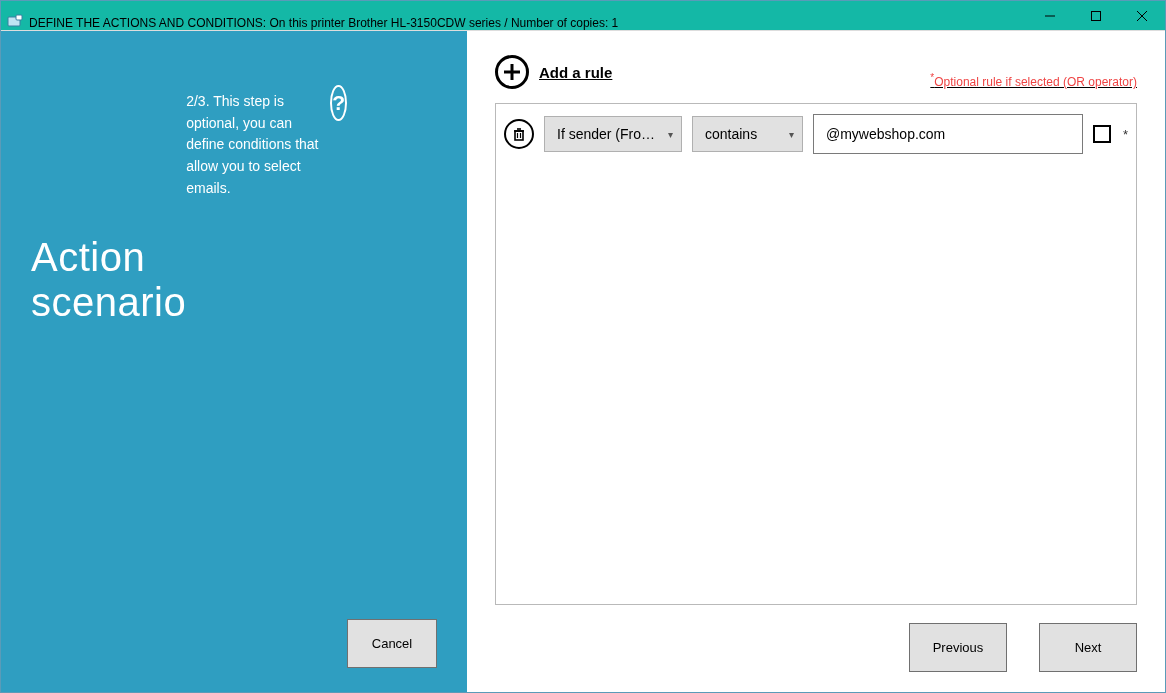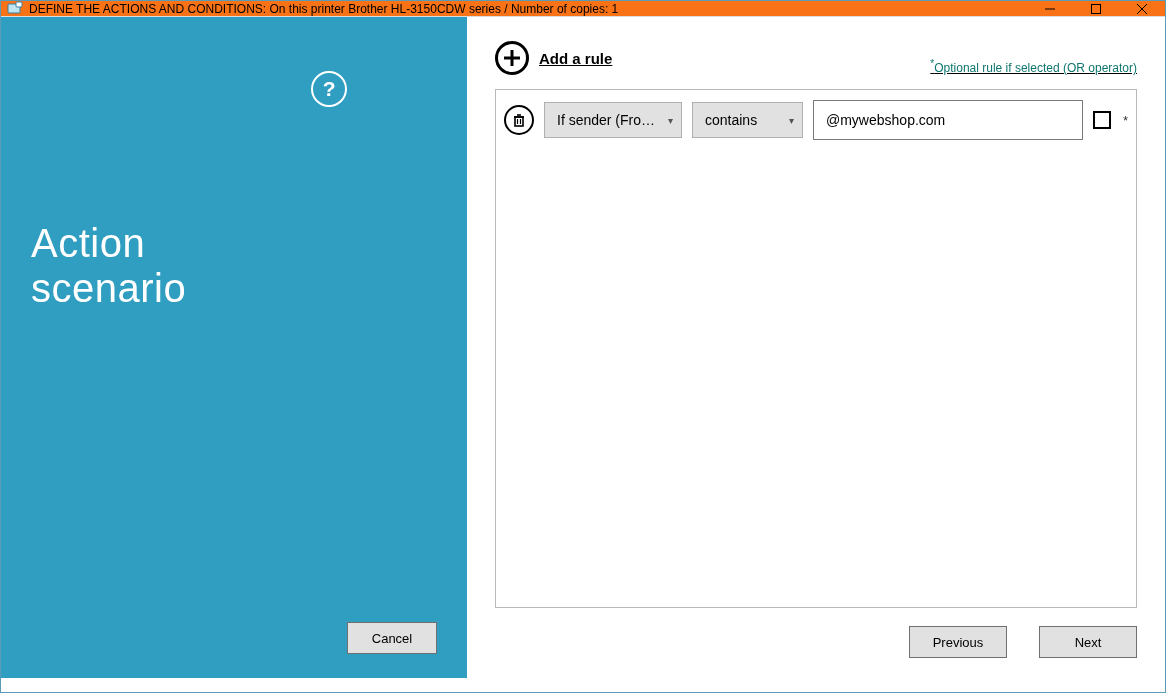--- a/index.html
+++ b/index.html
@@ -7,24 +7,24 @@
       font-family: "Segoe UI", Tahoma, sans-serif;
       font-size: 13px;
       background: #fff;
       width: 1166px;
       height: 693px;
       overflow: hidden;
       border: 1px solid #5a9bb8;
     }
     
     .titlebar {
-      height: 16px;
-      display: flex;
-      align-items: center;
-      background: #f97316;
+      height: 30px;
+      display: flex;
+      align-items: flex-end;
+      background: #14b8a6;
       border-bottom: 1px solid #ddd;
       padding-left: 6px;
     }
     .titlebar .app-icon {
       width: 16px; height: 16px;
       margin-right: 6px;
       display: inline-block;
     }
     .titlebar .title-text {
       font-size: 12px;
@@ -83,21 +83,21 @@
       justify-content: center;
       font-size: 21px;
       font-weight: 600;
     }
     .cancel-wrap {
       margin-top: auto;
       margin-bottom: 4px;
     }
     .btn {
       min-width: 90px;
-      height: 32px;
+      height: 49px;
       background: #e1e1e1;
       border: 1px solid #707070;
       font-size: 13px;
       color: #000;
       display: inline-flex;
       align-items: center;
       justify-content: center;
       cursor: default;
     }
     .btn-wide { min-width: 98px; }
@@ -128,21 +128,21 @@
       border: 3px solid #000;
       border-radius: 50%;
       display: flex;
       align-items: center;
       justify-content: center;
     }
     .optional-note {
       margin-left: auto;
       align-self: flex-end;
       font-size: 12px;
-      color: #0f766e;
+      color: #ef4444;
     }
     .optional-note .ast { vertical-align: super; font-size: 10px; }
     
     .rules-box {
       border: 1px solid #b9b9b9;
       flex: 1;
       padding: 10px 8px;
       position: relative;
       overflow-y: auto;
     }
@@ -234,20 +234,21 @@
           <line x1="0" y1="0" x2="10" y2="10" stroke="#000" stroke-width="1"></line>
           <line x1="10" y1="0" x2="0" y2="10" stroke="#000" stroke-width="1"></line>
         </svg>
     </div>
   </div>
 </div>
 
 <div class="content">
   <div class="sidebar">
     <div class="sidebar-title">Action scenario</div>
+    <div class="sidebar-desc">2/3. This step is optional, you can define conditions that allow you to select emails.</div>
     <div class="help-circle">
       <span>?</span>
     </div>
     <div class="cancel-wrap">
       <div class="btn">
         <span>Cancel</span>
       </div>
     </div>
   </div>
 

